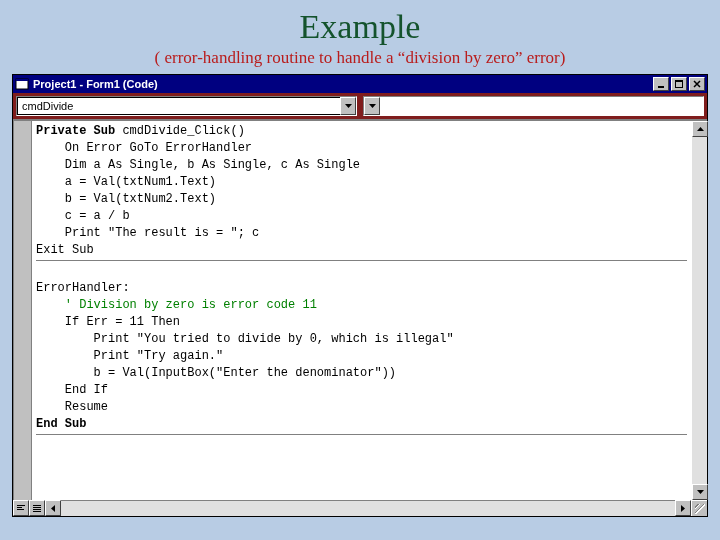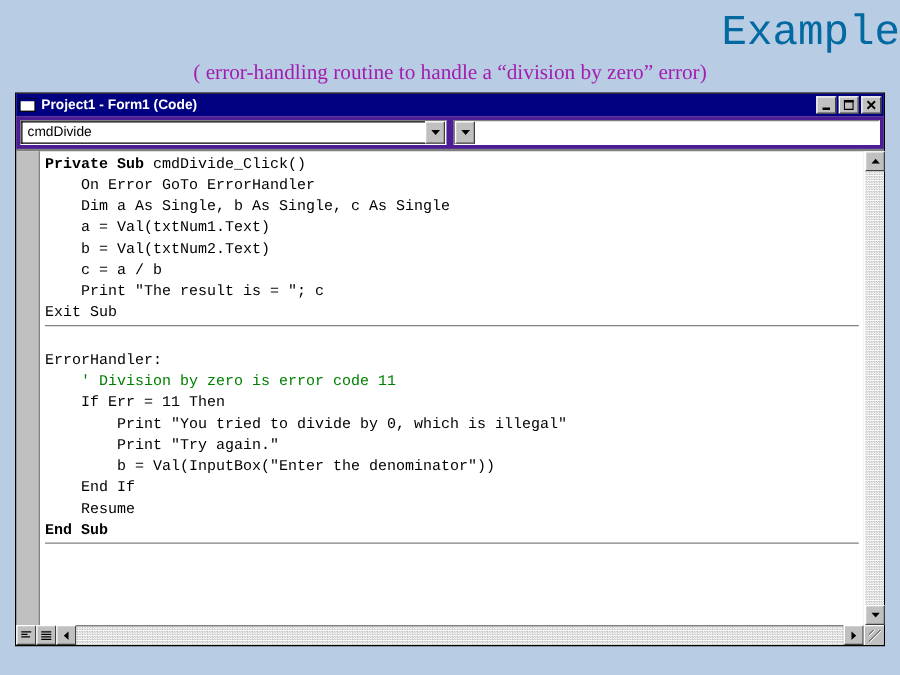--- a/index.html
+++ b/index.html
@@ -4,31 +4,30 @@
 <style>
   * { box-sizing: border-box; margin: 0; padding: 0; }
   body {
     width: 720px;
     height: 540px;
     background: #b8cce4;
     font-family: "Times New Roman", serif;
     overflow: hidden;
   }
   .slide-title {
-    text-align: right;
+    text-align: center;
     font-size: 34px;
-    color: #0369a1;
+    color: #14532d;
     margin-top: 8px;
     font-weight: normal;
-    font-family: Liberation Mono, monospace;
   }
   .slide-subtitle {
     text-align: center;
     font-size: 17px;
-    color: #a21caf;
+    color: #b91c1c;
     margin-top: 2px;
   }
   .ide-window {
     margin: 6px 12px 0 12px;
     border: 1px solid #000;
     background: #c0c0c0;
     font-family: Tahoma, Arial, sans-serif;
     font-size: 11px;
   }
   .titlebar {
@@ -69,21 +68,21 @@
     justify-content: center;
     font-size: 9px;
     font-family: Arial;
     font-weight: bold;
     color: #000;
   }
   .dropdown-row {
     display: flex;
     padding: 3px;
     gap: 6px;
-    background: #4c1d95;
+    background: #7f1d1d;
     border-bottom: 1px solid #808080;
   }
   .dropdown {
     flex: 1;
     height: 20px;
     background: #fff;
     border-top: 1px solid #808080;
     border-left: 1px solid #808080;
     border-right: 1px solid #fff;
     border-bottom: 1px solid #fff;

